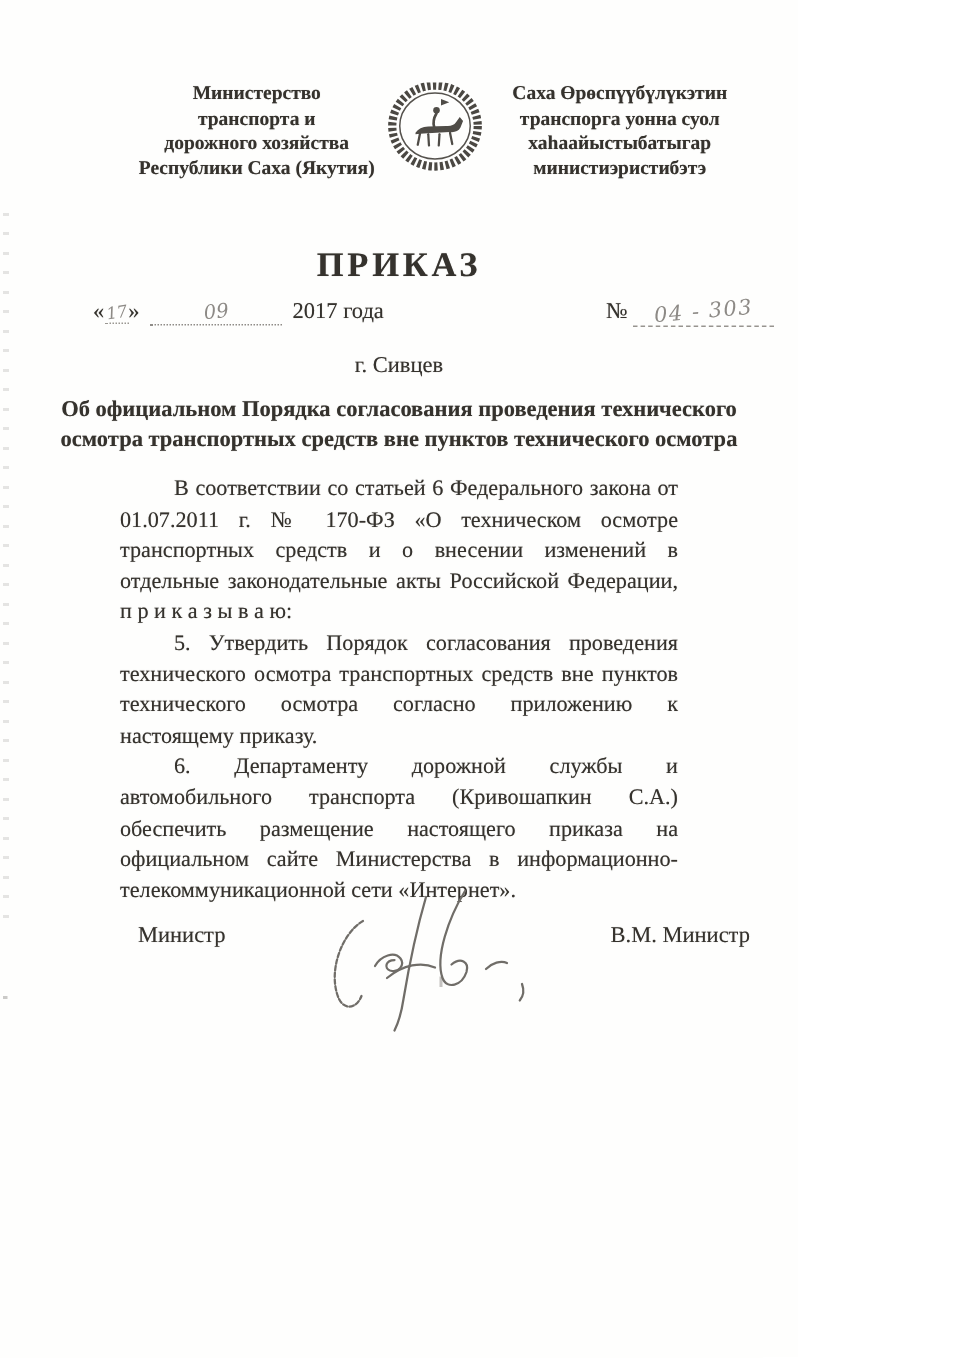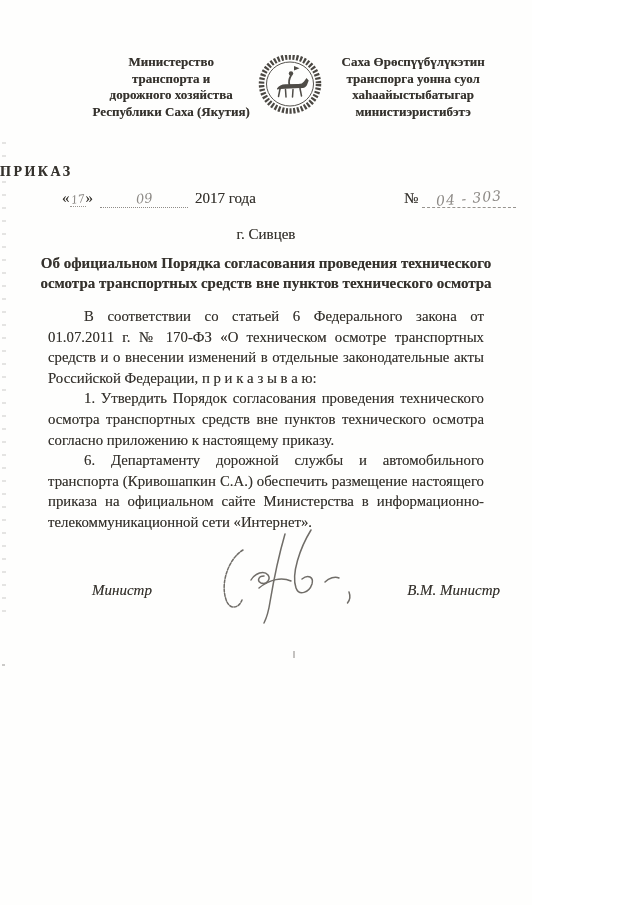--- a/index.html
+++ b/index.html
@@ -29,22 +29,23 @@
     text-align: center;
     white-space: pre-line;
   }
   .org-left  { width: 190px; }
   .org-right { width: 198px; }
   .emblem { width: 64px; height: 60px; margin-top: 1px; }
 
   
   .title {
     margin-top: 44px;
+    text-align: center;
     font-weight: bold;
-    font-size: 14px;
+    font-size: 23px;
     letter-spacing: 2.5px;
   }
   .date-row {
     display: flex;
     justify-content: space-between;
     align-items: baseline;
     padding: 0 16px 0 62px;
     margin-top: 10px;
     font-size: 15px;
   }
@@ -88,39 +89,37 @@
     width: 502px;
     margin: 11px auto 0;
     text-align: center;
     font-weight: bold;
     font-size: 15px;
     line-height: 19.5px;
   }
 
   
   .body-text {
-    padding: 0 48px;
+    padding: 0 80px;
     margin-top: 13px;
     font-size: 14.8px;
     line-height: 20.6px;
     text-align: justify;
   }
   .body-text p { margin: 0; text-indent: 36px; }
 
   
   .sign-row {
     position: relative;
     display: flex;
     justify-content: space-between;
-    align-items: center;
     padding: 0 32px 0 92px;
     margin-top: 12px;
     height: 92px;
     font-size: 15px;
-    font-style: italic;
   }
   .sig-wrap { margin-top: -26px; margin-left: 20px; }
 
   
   .scan-marks {
     position: absolute;
     left: 2px; top: 142px;
     width: 4px; height: 472px;
     background: repeating-linear-gradient(180deg,
       rgba(95,92,88,0.5) 0 2px, transparent 2px 13px);
@@ -181,21 +180,21 @@
       <span class="num-slot"><span class="hw hw-inner">04 - 303</span></span>
     </div>
   </div>
 
   <div class="place">г. Сивцев</div>
 
   <div class="subject">Об официальном Порядка согласования проведения технического осмотра транспортных средств вне пунктов технического осмотра</div>
 
   <div class="body-text">
     <p>В соответствии со статьей 6 Федерального закона от 01.07.2011 г. № 170-ФЗ «О техническом осмотре транспортных средств и о внесении изменений в отдельные законодательные акты Российской Федерации, п р и к а з ы в а ю:</p>
-    <p>1. Утвердить Порядок согласования проведения технического осмотра транспортных средств вне пунктов технического осмотра согласно приложению к настоящему приказу.</p>
+    <p>5. Утвердить Порядок согласования проведения технического осмотра транспортных средств вне пунктов технического осмотра согласно приложению к настоящему приказу.</p>
     <p>6. Департаменту дорожной службы и автомобильного транспорта (Кривошапкин С.А.) обеспечить размещение настоящего приказа на официальном сайте Министерства в информационно-телекоммуникационной сети «Интернет».</p>
   </div>
 
   <div class="sign-row">
     <span>Министр</span>
 
     <span class="sig-wrap">
       <svg width="150" height="100" viewBox="0 0 150 100" xmlns="http://www.w3.org/2000/svg" fill="none" stroke="#706d68" stroke-width="1.5" stroke-linecap="round">
 
         <path d="M28 24 C14 32 4 58 12 76 C16 84 24 82 27 74" stroke-dasharray="3 1.5"></path>

